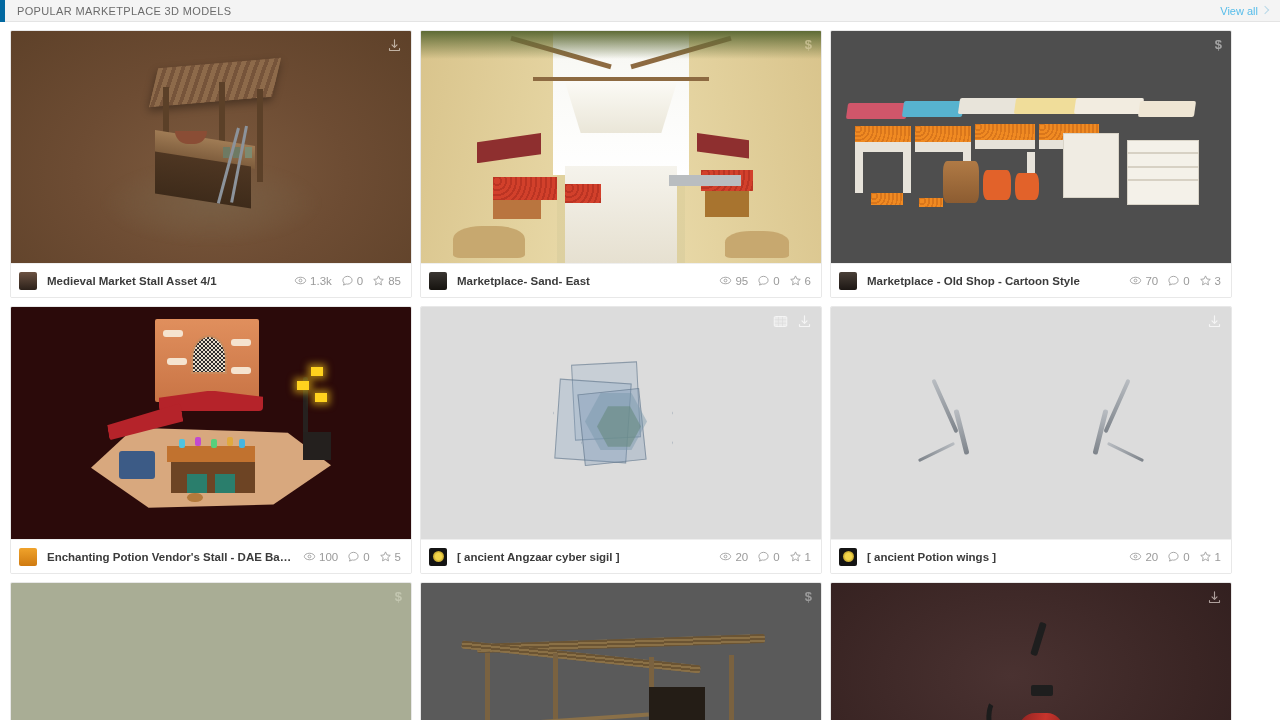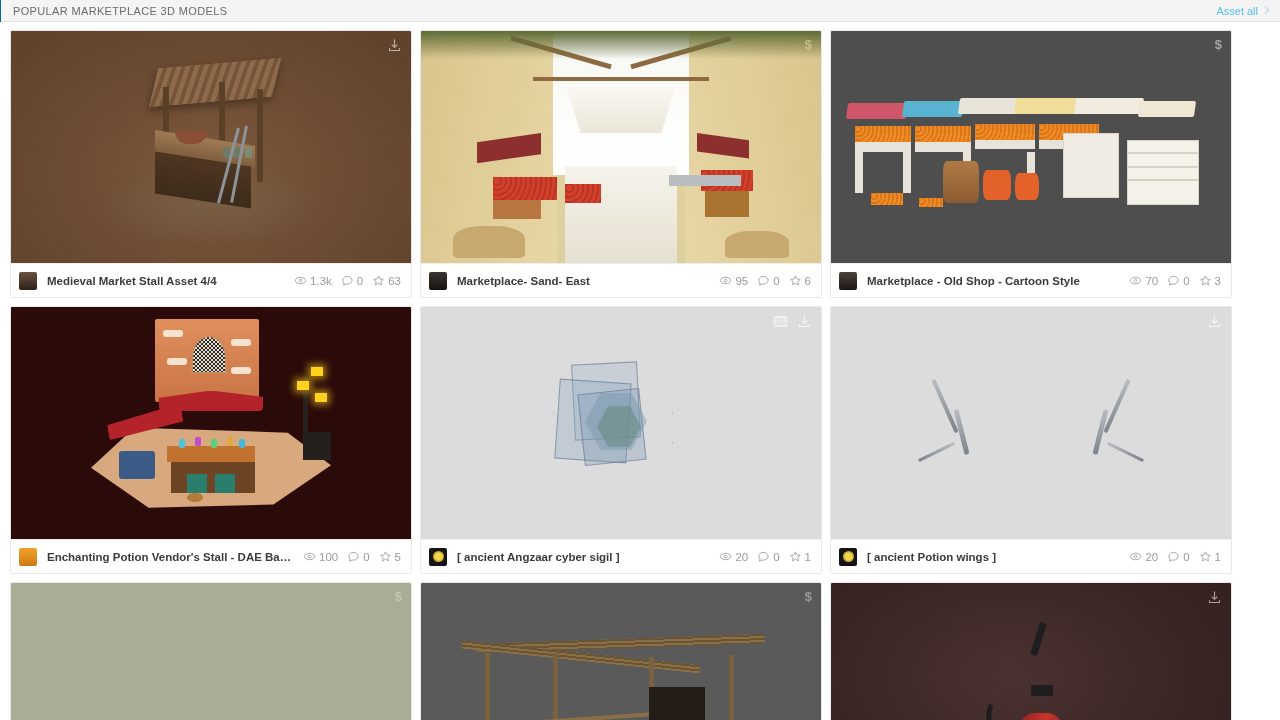--- a/index.html
+++ b/index.html
@@ -18,21 +18,21 @@
     border-bottom: 1px solid #e4e4e4;
     display: flex; align-items: center;
     padding: 0 12px 0 0;
     position: relative;
   }
   .section-title {
     font-size: 11px;
     letter-spacing: 0.35px;
     color: #6b6b6b;
     padding-left: 12px;
-    border-left: 1px solid #0369a1;
+    border-left: 5px solid #0369a1;
     line-height: 22px;
     text-transform: uppercase;
     white-space: nowrap;
   }
   .spacer { flex: 1 1 auto; }
   .view-all {
     display: flex; align-items: center; gap: 4px;
     font-size: 11px; color: #57bdea; cursor: pointer; white-space: nowrap;
   }
   .view-all .chev {
@@ -198,21 +198,21 @@
 </style>
 </head>
 <body>
 
 <div class="page">
 
   <div class="section-header">
     <div class="section-title">POPULAR MARKETPLACE 3D MODELS</div>
     <div class="spacer"></div>
     <div class="view-all">
-      <span>Asset all</span>
+      <span>View all</span>
       <span class="chev"></span>
     </div>
   </div>
 
   <div class="grid">
 
     <div class="card">
       <div class="thumb bg-dirt">
         <div class="art">
           <div class="dirt-floor"></div>
@@ -234,40 +234,40 @@
             <svg width="15" height="15" viewBox="0 0 24 24" fill="none" stroke="#e7ddd2" stroke-width="1.8" stroke-linecap="round" stroke-linejoin="round">
               <path d="M12 3v10"></path>
                 <path d="M8 11l4 4 4-4"></path>
                 <path d="M4 17v2a1 1 0 0 0 1 1h14a1 1 0 0 0 1-1v-2"></path>
             </svg>
           </span>
         </div>
       </div>
       <div class="meta">
         <div class="avatar" style="background:linear-gradient(#6b5242,#2c211a)"></div>
-        <div class="model-name">Medieval Market Stall Asset 4/4</div>
+        <div class="model-name">Medieval Market Stall Asset 4/1</div>
         <div class="stats">
           <div class="stat">
             <svg width="13" height="13" viewBox="0 0 24 24" fill="none" stroke="#a5a5a5" stroke-width="1.8">
                 <ellipse cx="12" cy="12" rx="9.5" ry="6"></ellipse>
                 <circle cx="12" cy="12" r="2.6"></circle>
               </svg>
             <span>1.3k</span>
           </div>
           <div class="stat">
             <svg width="13" height="13" viewBox="0 0 24 24" fill="none" stroke="#a5a5a5" stroke-width="1.8">
                 <path d="M20.5 11.5c0 4-3.8 7.2-8.5 7.2a10 10 0 0 1-2.3-.3L4.5 20.5l1.3-3.6a6.8 6.8 0 0 1-2.3-5.4c0-4 3.8-7.2 8.5-7.2s8.5 3.2 8.5 7.2z"></path>
               </svg>
             <span>0</span>
           </div>
           <div class="stat">
             <svg width="13" height="13" viewBox="0 0 24 24" fill="none" stroke="#a5a5a5" stroke-width="1.8" stroke-linejoin="round">
                 <path d="M12 3.5l2.7 5.6 6.1.8-4.5 4.2 1.2 6-5.5-3-5.5 3 1.2-6L3.2 9.9l6.1-.8z"></path>
               </svg>
-            <span>63</span>
+            <span>85</span>
           </div>
         </div>
       </div>
     </div>
 
     <div class="card">
       <div class="thumb bg-sand">
         <div class="art">
           <div class="wall-l"></div>
           <div class="wall-r"></div>

